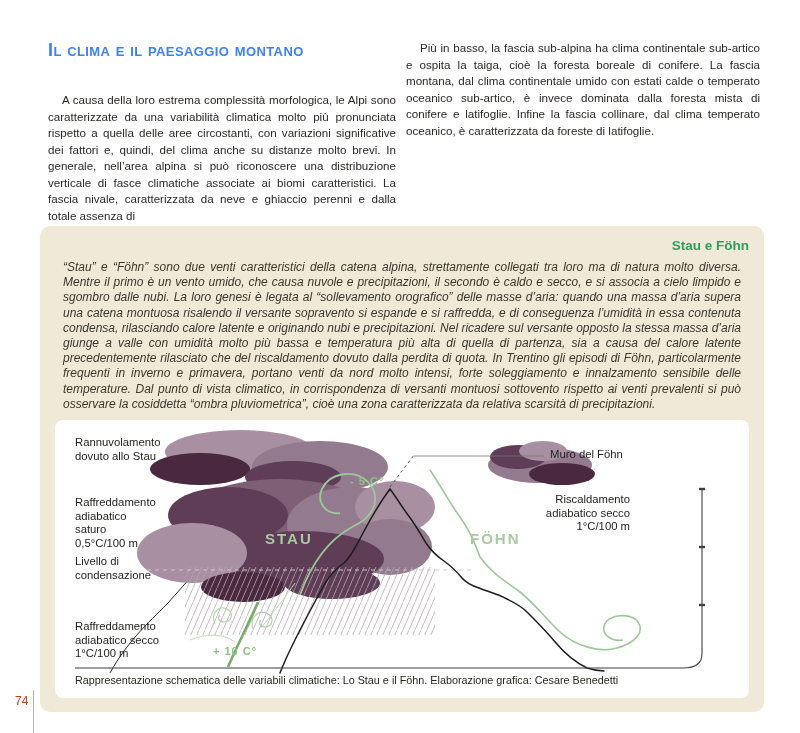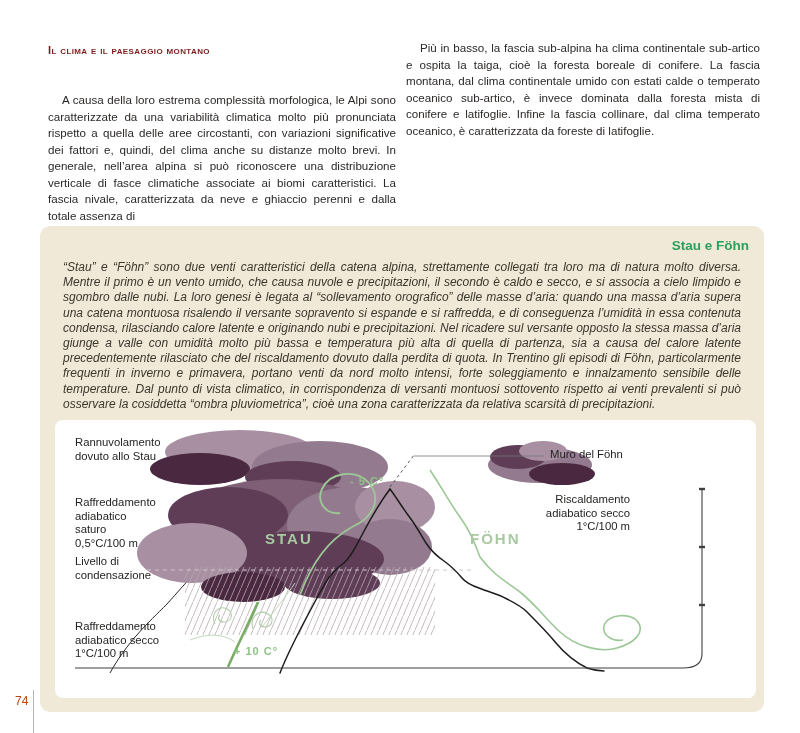--- a/index.html
+++ b/index.html
@@ -3,21 +3,21 @@
 <meta charset="utf-8">
 <style>
   html,body{margin:0;padding:0;background:#ffffff;}
   #page{
     position:relative;width:800px;height:733px;background:#ffffff;overflow:hidden;
     font-family:"Liberation Sans","DejaVu Sans",sans-serif;color:#2b2826;
   }
   
   .headings{position:absolute;left:48px;top:40px;width:350px;}
   .heading-line{
-    font-weight:bold;font-size:11px;line-height:21px;color:#7f1d1d;
+    font-weight:bold;font-size:18px;line-height:21px;color:#3b82f6;
     font-variant:small-caps;letter-spacing:.4px;
   }
   .col{position:absolute;font-size:11.6px;line-height:16.5px;text-align:justify;color:#2b2826;}
   .col-left{left:48px;top:92px;width:348px;}
   .col-right{left:406px;top:40px;width:354px;}
   .col p{margin:0;}
   .indent{text-indent:14px;}
   
   .infobox{
     position:absolute;left:40px;top:226px;width:724px;box-sizing:border-box;
@@ -27,21 +27,20 @@
     text-align:right;color:#2ba05c;font-weight:bold;font-size:13.5px;margin:2px 0 7px 0;
   }
   .infobox-body{
     font-style:italic;font-size:12px;line-height:15.2px;text-align:justify;
     color:#3a372c;margin:0 8px;
   }
   
   .diagram-panel{
     position:relative;margin-top:8px;width:694px;height:278px;background:#ffffff;
     border-radius:8px;
-    padding-left:7px;
   }
   .diagram-svg{position:absolute;left:0;top:0;}
   .dlabel{
     position:absolute;font-size:11.3px;line-height:13.5px;color:#252422;
     white-space:pre-line;
   }
   .dlabel-right{text-align:right;}
   .wind-name{
     position:absolute;font-weight:bold;font-size:15px;letter-spacing:2px;color:#a9c9a2;
   }
@@ -176,21 +175,22 @@
 1°C/100 m</div>
       <div class="dlabel" style="left:495px;top:28px;">Muro del Föhn</div>
       <div class="dlabel dlabel-right" style="left:410px;top:73px;width:165px;">Riscaldamento
 adiabatico secco
 1°C/100 m</div>
 
       <div class="wind-name" style="left:210px;top:110px;">STAU</div>
       <div class="wind-name" style="left:415px;top:110px;">FÖHN</div>
 
       <div class="temp-label" style="left:295px;top:55px;">- 5 C°</div>
-      <div class="temp-label" style="left:179px;top:225px;">+ 10 C°</div>
+      <div class="temp-label" style="left:158px;top:225px;">+ 10 C°</div>
 
+      <div class="diagram-caption">Rappresentazione schematica delle variabili climatiche: Lo Stau e il Föhn. Elaborazione grafica: Cesare Benedetti</div>
     </div>
   </div>
 
   <div class="page-number">74</div>
   <div class="footer-rule"></div>
 
 </div>
 
 </body></html>

